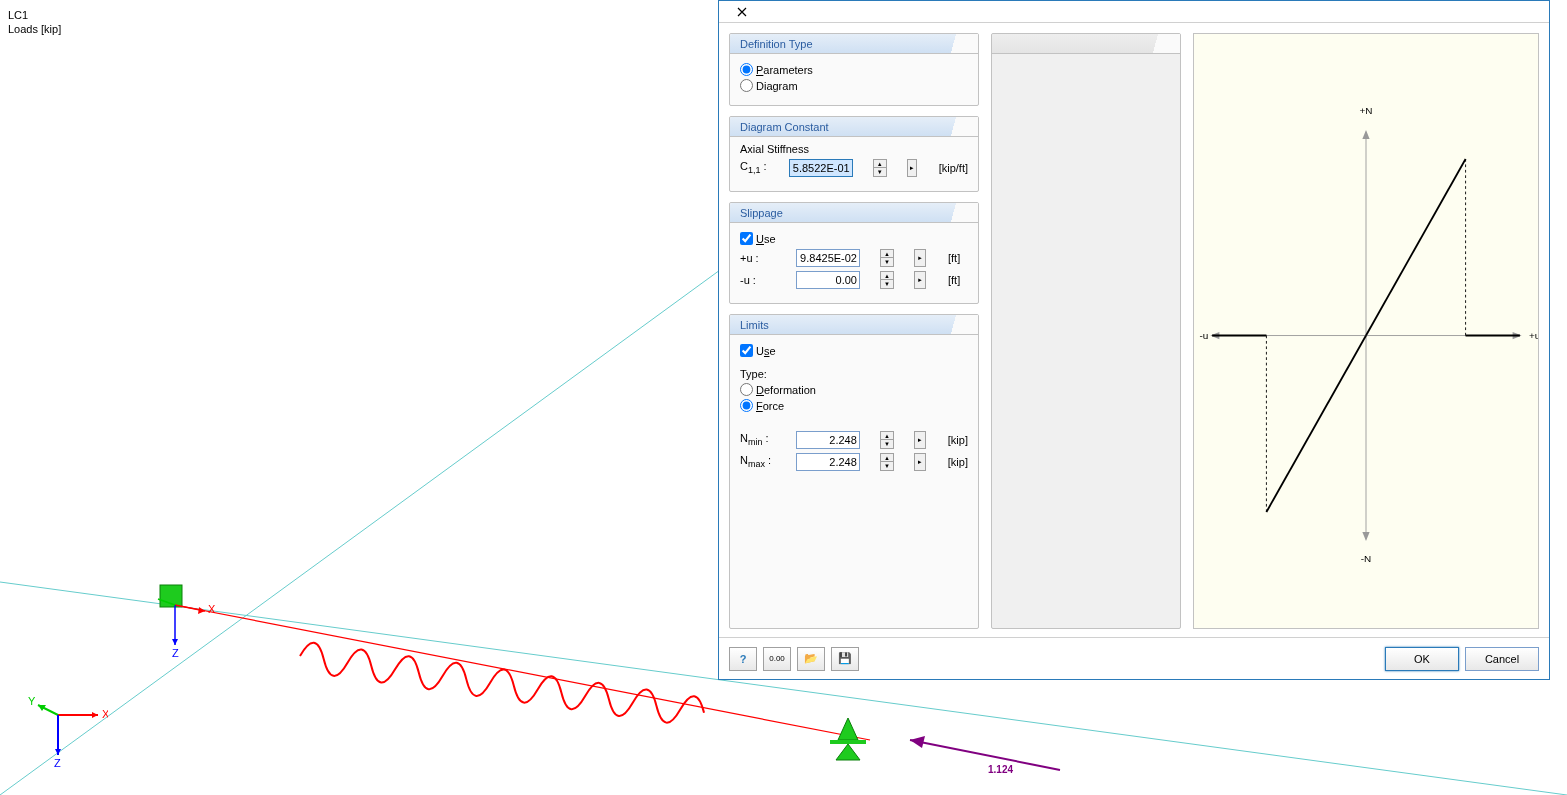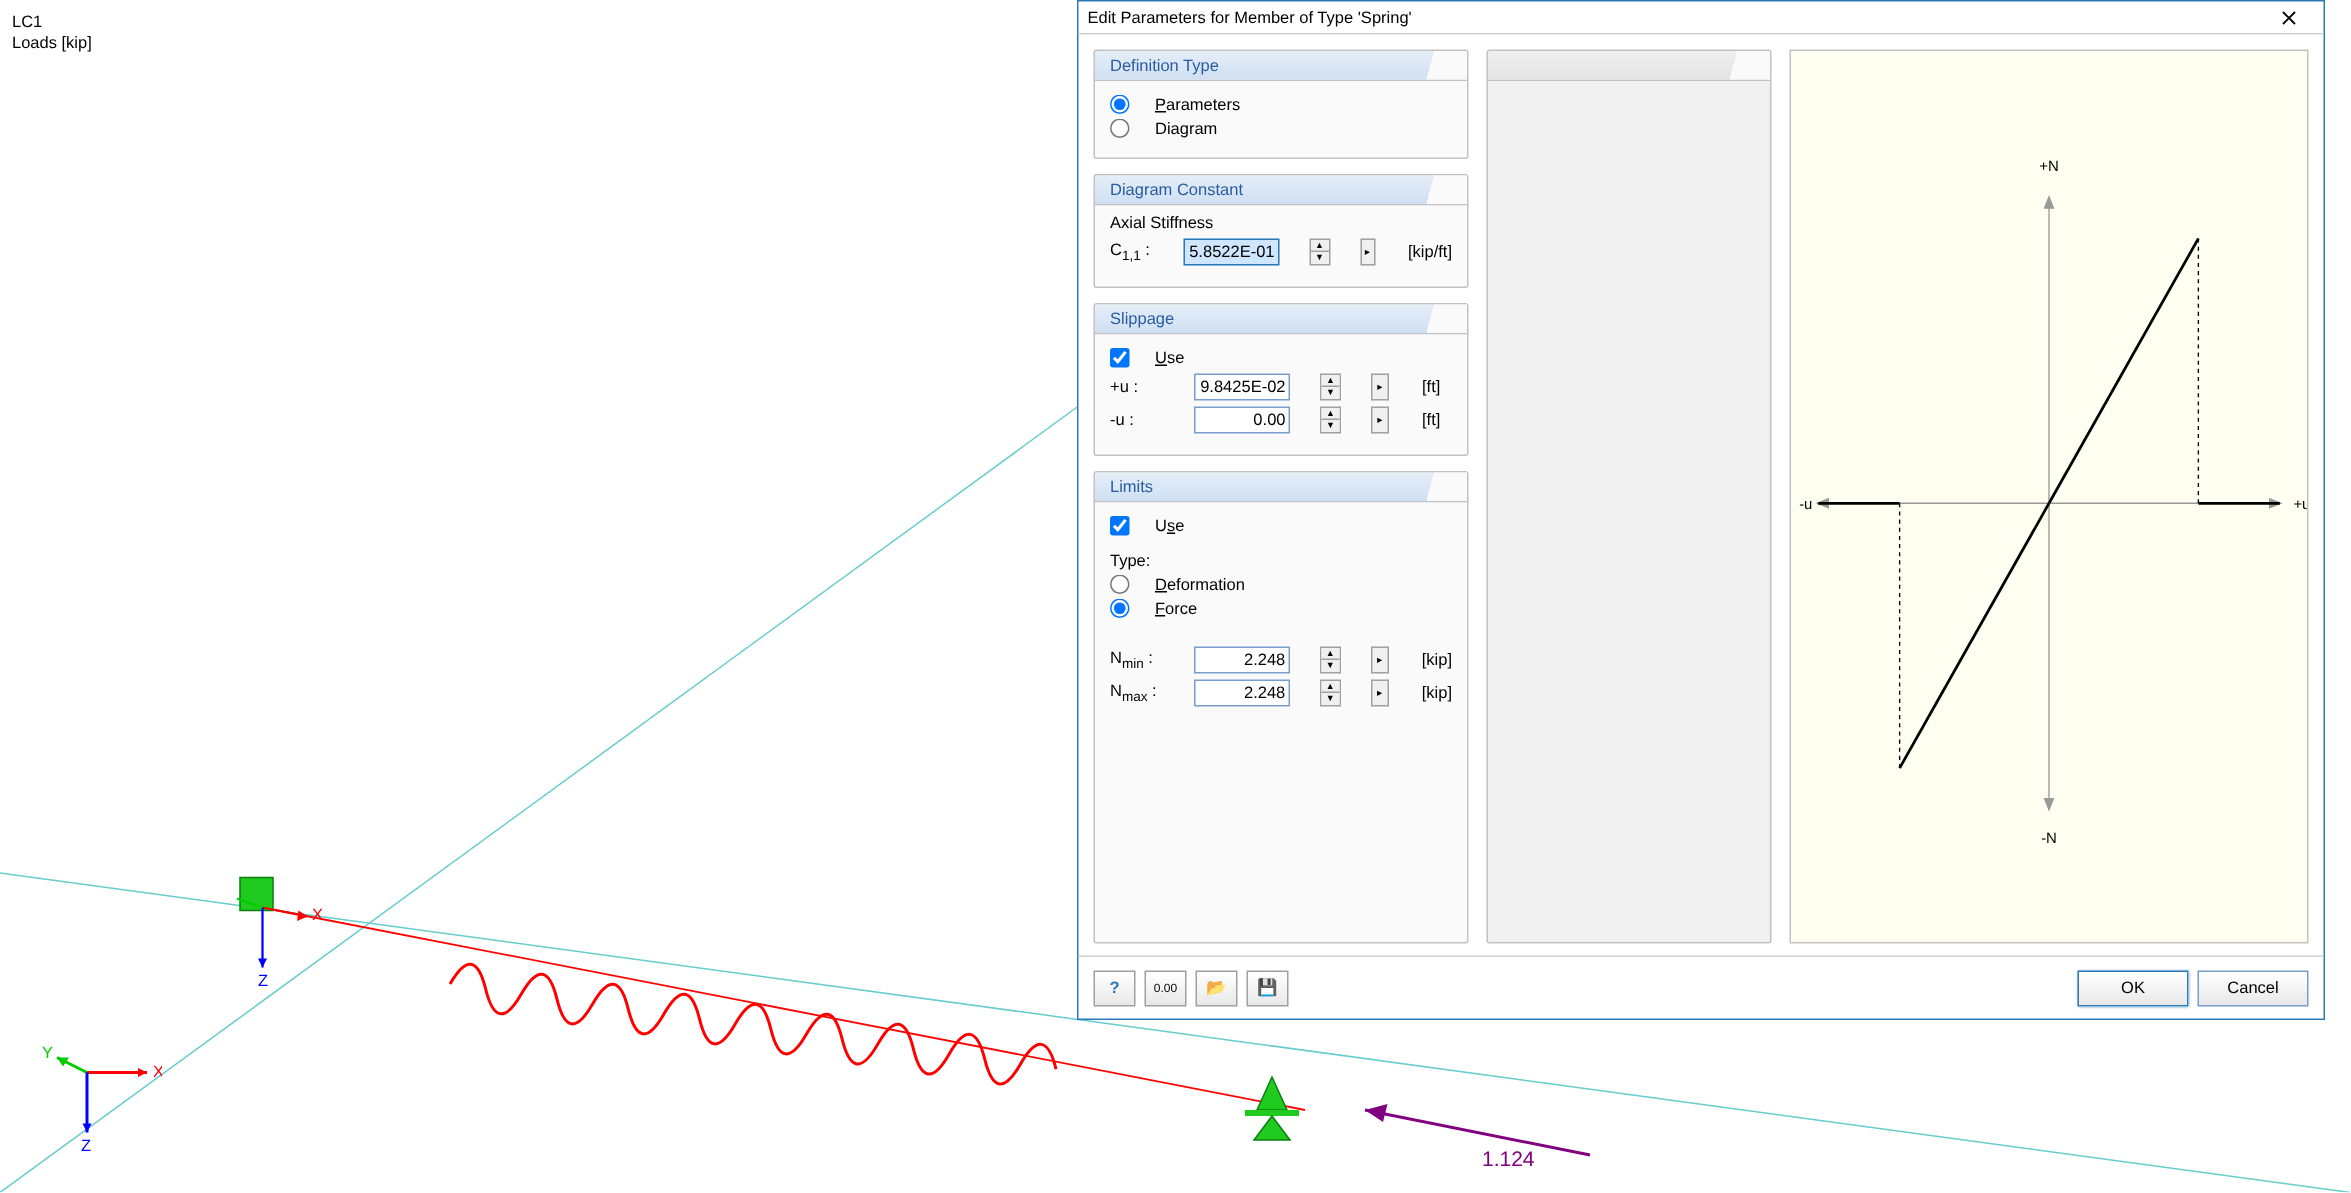--- a/index.html
+++ b/index.html
@@ -37,21 +37,21 @@
   border-bottom: 1px solid #c2c2c2;
   border-top-left-radius: 2px; border-top-right-radius: 2px;
   position: relative;
 }
 .group-header::after {
   content: ""; position: absolute; right: 0; top: 0; width: 40px; height: 100%;
   background: linear-gradient(105deg, transparent 0%, transparent 40%, #fafafa 40%);
 }
 .group-body { padding: 6px 10px 10px 10px; }
 
-.radio-row, .check-row { display: flex; align-items: center; gap: 17px; margin: 3px 0; }
+.radio-row, .check-row { display: flex; align-items: center; gap: 3px; margin: 3px 0; }
 .radio-row input, .check-row input { margin: 0; }
 .radio-row label, .check-row label { cursor: pointer; }
 .underline { text-decoration: underline; }
 
 .field-row { display: flex; align-items: center; gap: 20px; margin: 4px 0; }
 .field-label { width: 36px; }
 .sub { font-size: 9px; vertical-align: sub; }
 .num-input {
   width: 64px; height: 18px; border: 1px solid #7a9ecc; padding: 0 2px; text-align: right;
   background: #fff;
@@ -69,21 +69,21 @@
 .diagram-box { border: 1px solid #c2c2c2; background: #fefef1; height: 100%; position: relative; }
 
 .dialog-footer { height: 42px; border-top: 1px solid #d0d0d0; display: flex; align-items: center; padding: 0 10px; gap: 6px; }
 .footer-icon { width: 28px; height: 24px; border: 1px solid #a0a0a0; background: linear-gradient(#fff,#e8e8e8); display: flex; align-items: center; justify-content: center; cursor: pointer; }
 .footer-spacer { flex: 1; }
 .btn { min-width: 74px; height: 24px; border: 1px solid #7a9ecc; background: linear-gradient(#fff,#e8e8e8); cursor: pointer; }
 .btn.primary { border: 1px solid #2a7ab9; box-shadow: 0 0 2px #2a7ab9; }
 
 .axis-triad { position: absolute; left: 28px; top: 695px; }
 .spring-triad { position: absolute; left: 150px; top: 585px; }
-.force-label { position: absolute; left: 988px; top: 764px; color: #800080; font-weight: normal; font-size: 14px; }
+.force-label { position: absolute; left: 988px; top: 764px; color: #800080; font-weight: bold; font-size: 10px; }
 </style>
 </head>
 <body>
 
 <div class="viewport">
   <div class="viewport-label">
     <div>LC1</div>
     <div>Loads [kip]</div>
   </div>
 
@@ -129,21 +129,20 @@
     <text x="58" y="28" fill="#f00" font-size="10">X</text>
     <line x1="25" y1="20" x2="25" y2="60" stroke="#00f" stroke-width="1.5"></line>
       <polygon points="25,60 22,54 28,54" fill="#00f"></polygon>
     <text x="22" y="72" fill="#00f" font-size="10">Z</text>
     <line x1="25" y1="20" x2="8" y2="14" stroke="#0c0" stroke-width="1.5"></line>
   </svg>
 </div>
 
 <div class="dialog">
   <div class="dialog-titlebar">
-    <div class="dialog-title">Edit Parameters for Member of Type 'Spring'</div>
     <div class="close-btn">
       <svg viewBox="0 0 10 10">
           <path d="M1 1 L9 9 M9 1 L1 9" stroke="#000" stroke-width="1.2"></path>
         </svg>
     </div>
   </div>
 
   <div class="dialog-body">
 
     <div class="content-row">

